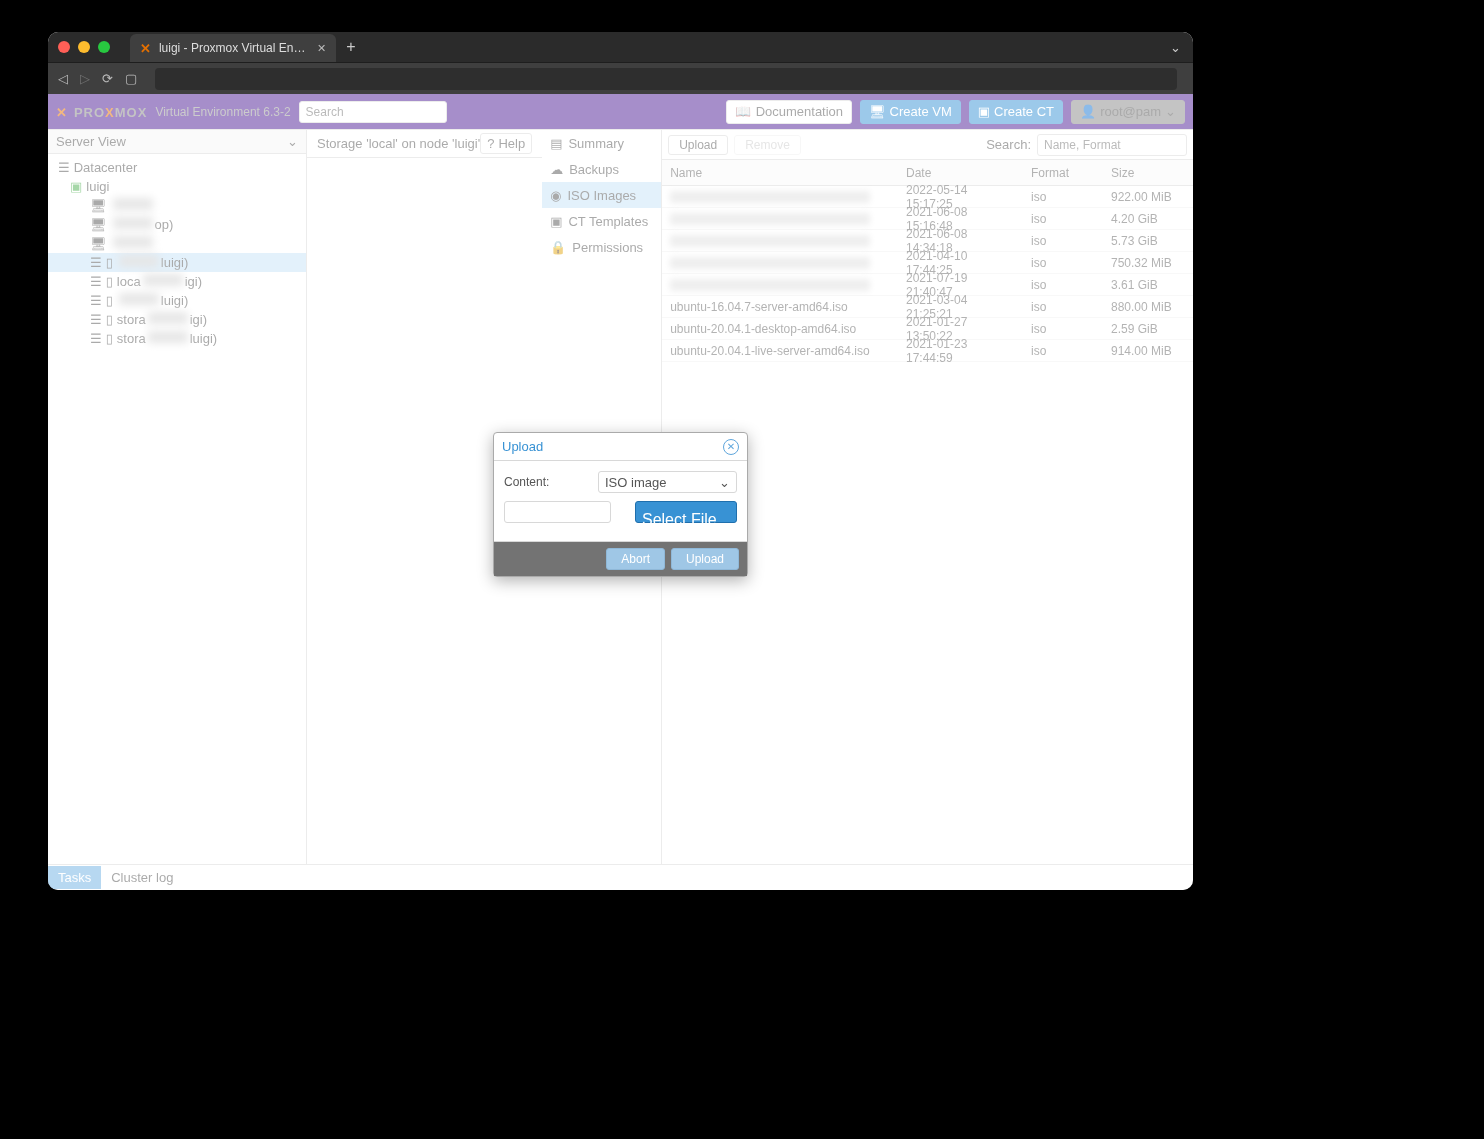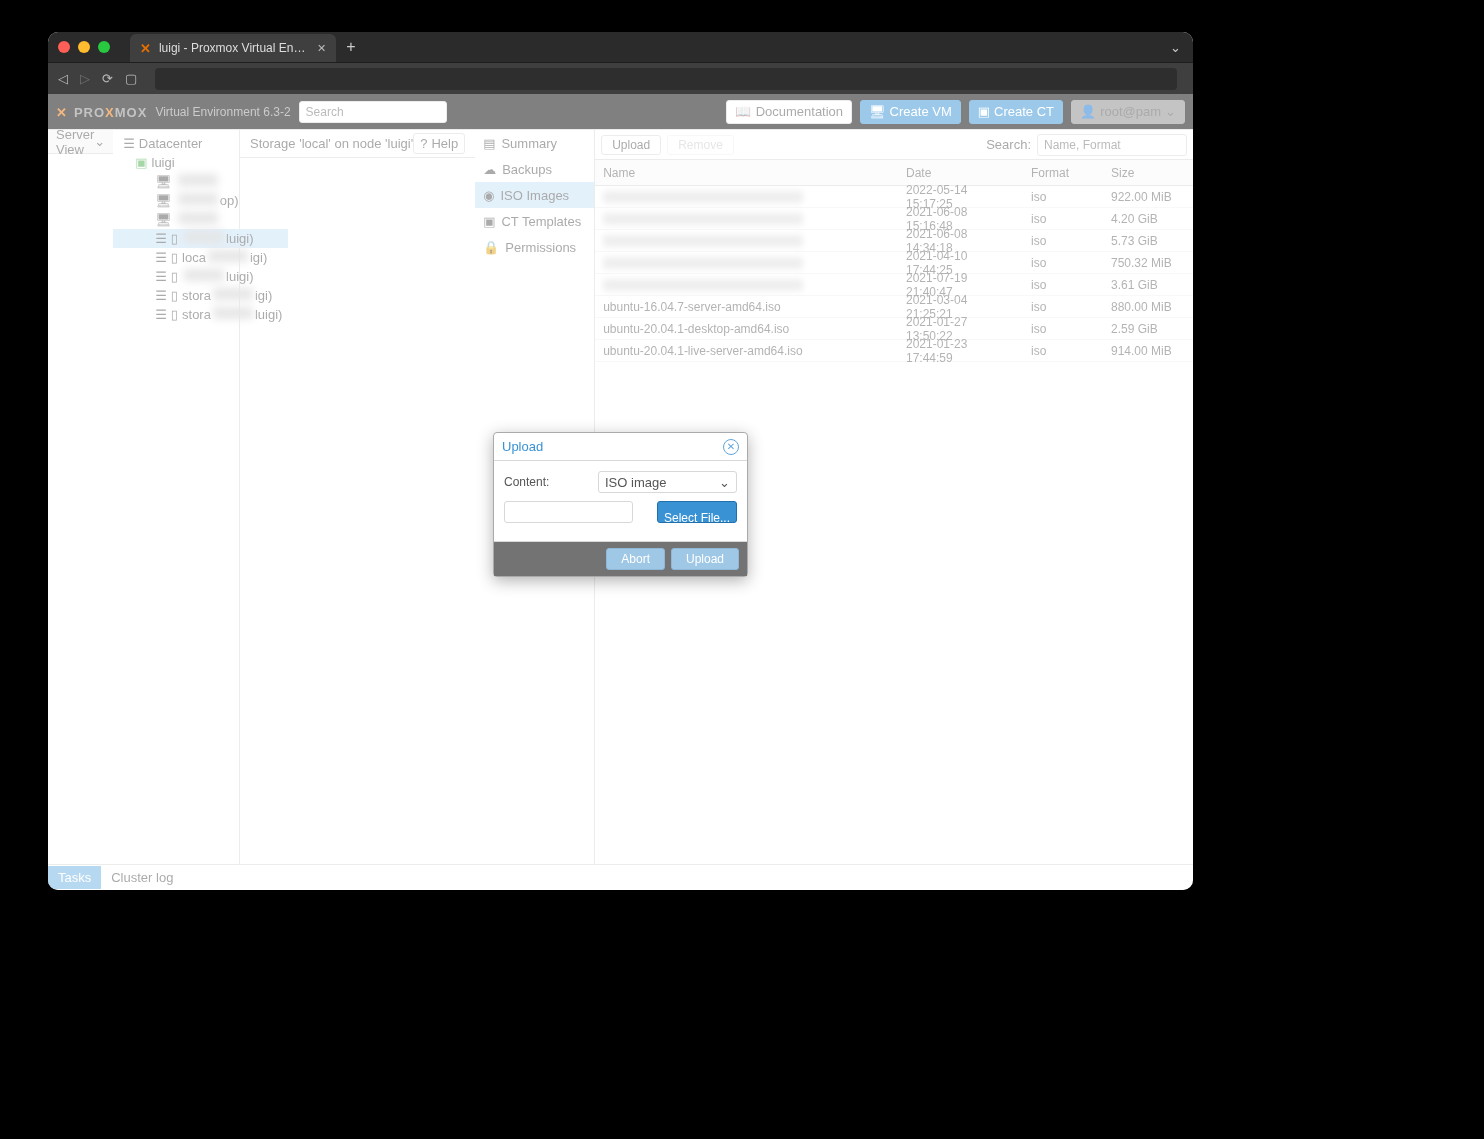--- a/index.html
+++ b/index.html
@@ -15,34 +15,34 @@
   .tab .x{color:#bbb;font-size:11px}
   .plus{color:#ccc;margin-left:10px;font-size:16px}
   .chev{margin-left:auto;color:#ccc;margin-right:12px}
   .chrome-url{height:32px;background:#3f3f3f;display:flex;align-items:center;padding:0 10px;gap:12px;border-top:1px solid #1e1e1e}
   .ci{color:#bbb;font-size:13px}
   .urlbar{flex:1;height:22px;background:#2e2e2e;border-radius:4px;margin:0 6px}
   .urlbar::after{content:"";display:block;filter:blur(4px)}
 
   
   .pve{height:796px;display:flex;flex-direction:column}
-  .pve-top{height:36px;background:#000000;border-bottom:1px solid var(--border);display:flex;align-items:center;padding:0 8px;gap:8px}
+  .pve-top{height:36px;background:#4c1d95;border-bottom:1px solid var(--border);display:flex;align-items:center;padding:0 8px;gap:8px}
   .logo{font-weight:700;font-size:18px;letter-spacing:1px}
   .logo .x1{color:#888}.logo .x2{color:#e57000}
   .ver{color:#999;font-size:12px}
   .search{flex:0 0 130px;height:22px;border:1px solid var(--border);border-radius:3px;padding:0 6px;font-size:12px}
   .spacer{flex:1}
   .hbtn{height:24px;border:1px solid var(--border);background:#fff;border-radius:3px;padding:0 8px;display:flex;align-items:center;gap:4px;font-size:12px;color:#666}
   .hbtn.blue{background:var(--blue);border-color:var(--blue);color:#fff}
   .hbtn.blue *{color:#fff}
   .hbtn.user{background:#888;border-color:#888;color:#fff}
 
   
   .body{flex:1;display:flex;min-height:0}
-  .left{width:192px;border-right:1px solid var(--border);background:#fff;display:flex;}
+  .left{width:259px;border-right:1px solid var(--border);background:#fff;display:flex;flex-direction:column}
   .left-head{height:24px;display:flex;align-items:center;padding:0 8px;background:#f5f5f5;border-bottom:1px solid var(--border);font-size:12px;color:#666;justify-content:space-between}
   .tree{padding:4px 0;font-size:12px}
   .tree .node{padding:2px 6px 2px 10px;display:flex;align-items:center;gap:4px;color:#555;white-space:nowrap}
   .tree .l1{padding-left:22px}.tree .l2{padding-left:42px}
   .tree .sel{background:var(--sel)}
   .blur{filter:blur(4px);display:inline-block;min-width:40px;height:12px;background:#ccc;border-radius:2px;margin:0 2px}
 
   .right{flex:1;display:flex;flex-direction:row;min-width:0}
   .crumb{height:28px;border-bottom:1px solid var(--border);display:flex;align-items:center;padding:0 10px;font-size:12px;color:#666;justify-content:space-between}
   .help{border:1px solid var(--border);padding:2px 6px;border-radius:3px;background:#fff;font-size:12px;display:flex;align-items:center;gap:4px}
@@ -73,21 +73,21 @@
   .mask{position:absolute;inset:62px 0 0 0;background:rgba(255,255,255,0.5)}
   .dialog{position:absolute;left:445px;top:400px;width:255px;background:#fff;border:1px solid #aaa;border-radius:4px;box-shadow:0 4px 16px rgba(0,0,0,.3)}
   .dhdr{height:28px;display:flex;align-items:center;justify-content:space-between;padding:0 8px;border-bottom:1px solid var(--border)}
   .dhdr span{color:var(--blue);font-size:13px}
   .close{width:16px;height:16px;border:1.5px solid #5fa6dc;border-radius:50%;display:flex;align-items:center;justify-content:center;color:#5fa6dc;font-size:10px;line-height:1}
   .dbody{padding:10px}
   .drow{display:flex;align-items:center;gap:24px;margin-bottom:8px}
   .drow label{width:70px;font-size:12px}
   .dsel{flex:1;border:1px solid var(--border);height:22px;padding:0 6px;border-radius:3px;display:flex;align-items:center;justify-content:space-between;font-size:12px;background:#fff}
   .finput{flex:1;border:1px solid var(--border);height:22px;border-radius:3px;background:#fff}
-  .selbtn{background:var(--blue);color:#fff;border:1px solid #1f6fad;padding:9px 6px;border-radius:3px;font-size:12px;height:22px}
+  .selbtn{background:var(--blue);color:#fff;border:1px solid #1f6fad;padding:9px 6px;border-radius:3px;font-size:16px;height:22px}
   .dfoot{background:#737373;border-top:1px solid var(--border);padding:6px 8px;display:flex;justify-content:flex-end;gap:6px}
   .dbtn{background:#9fc7e6;border:1px solid #8fb8d8;color:#fff;padding:3px 14px;border-radius:3px;font-size:12px}
 </style>
 </head>
 <body>
 
 <div class="window">
 
   <div class="chrome-tabs">
     <div class="dots">

